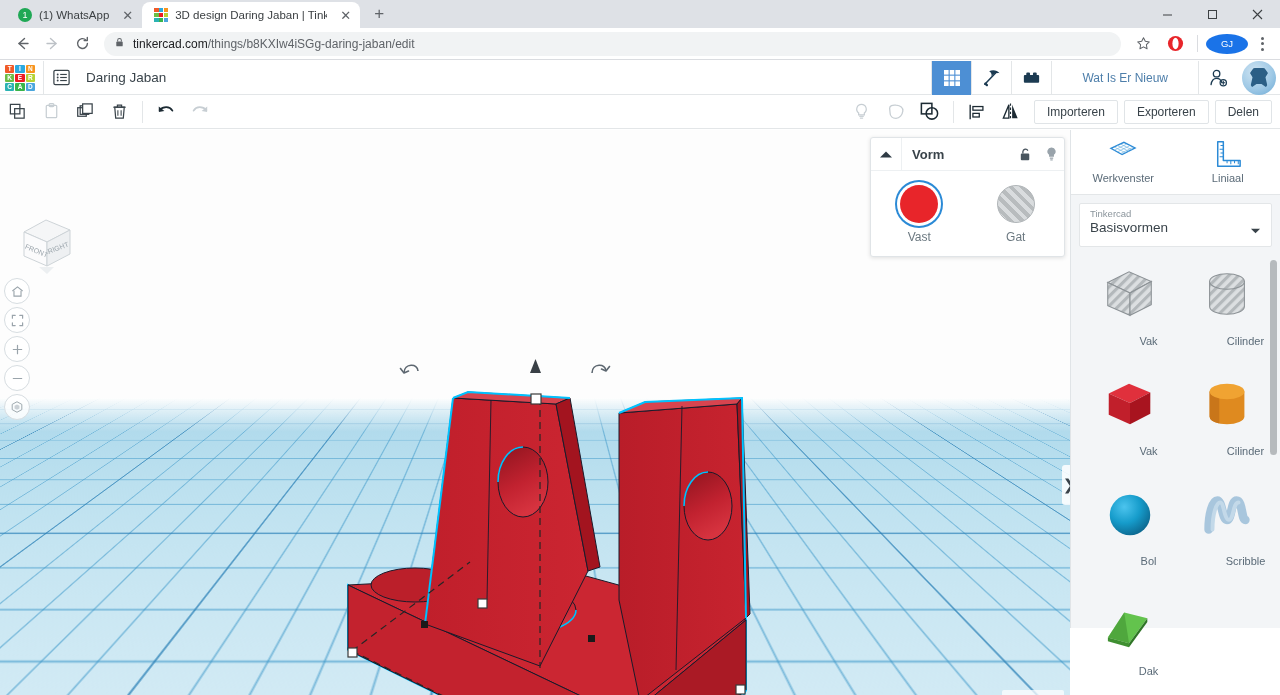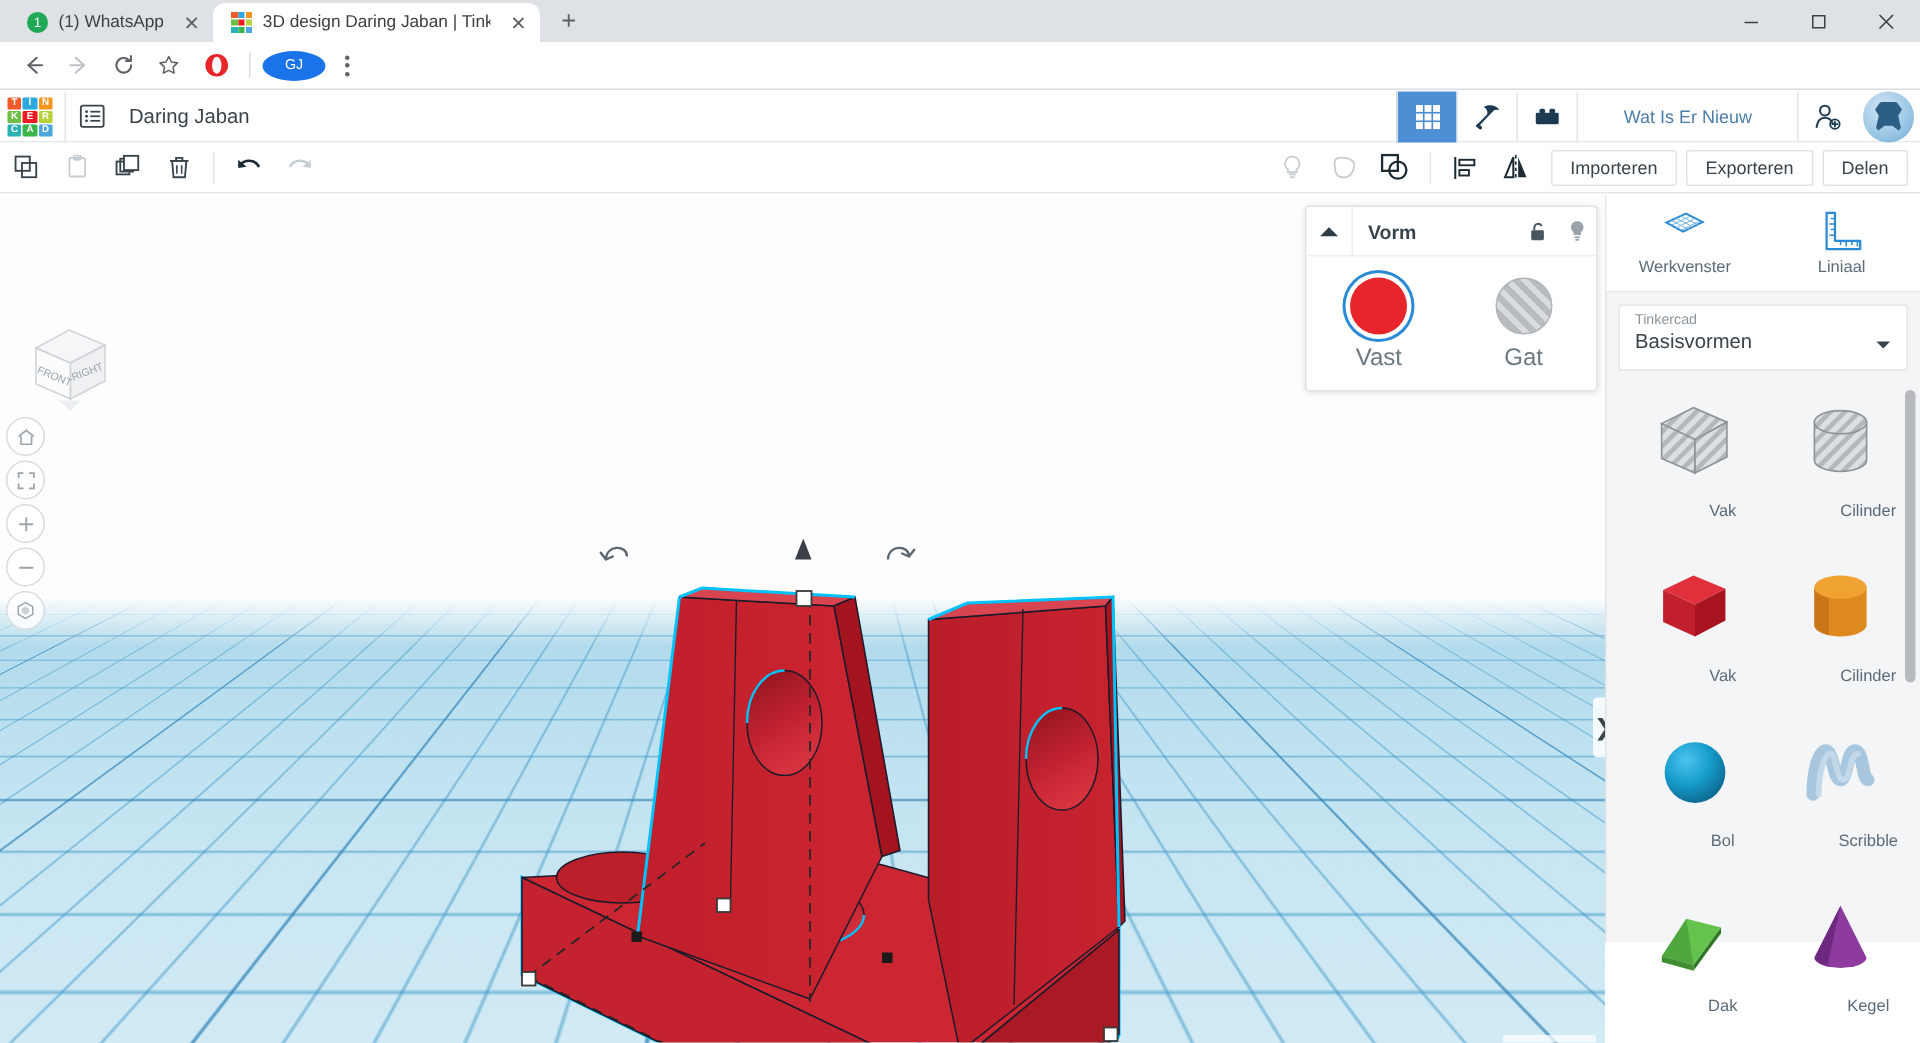--- a/index.html
+++ b/index.html
@@ -175,21 +175,21 @@
   .vorm-opt { flex: 1; display: flex; flex-direction: column; align-items: center; gap: 7px; cursor: pointer; }
   .swatch-solid {
     width: 38px; height: 38px; border-radius: 50%; background: #e8252a;
     box-shadow: 0 0 0 3px #fff, 0 0 0 5px #2b8ad6;
   }
   .swatch-hole {
     width: 38px; height: 38px; border-radius: 50%;
     background: repeating-linear-gradient(45deg, #b8bcbe 0 4px, #d9dcde 4px 8px);
     border: 1px solid #b0b5b8;
   }
-  .vorm-lbl { font-size: 16px; color: #6b7880; }
+  .vorm-lbl { font-size: 12px; color: #6b7880; }
 
   
   .panel-tab {
     position: absolute; left: 1062px; top: 335px; width: 14px; height: 40px;
     background: rgba(255,255,255,.85); display: flex; align-items: center; justify-content: center;
     font-size: 15px; color: #39434a; cursor: pointer; border-radius: 3px 0 0 3px;
   }
 
   
   .model { position: absolute; left: 0; top: 0; width: 1070px; height: 565px; pointer-events: none; }
@@ -296,20 +296,29 @@
           <path d="M12 8.5 H3" stroke="#bdc1c6" stroke-width="1.4" stroke-linecap="round"></path>
         </svg>
     </div>
     <div class="navbtn">
       <svg width="17" height="17" viewBox="0 0 17 17">
           <path d="M13.4 8.5a4.9 4.9 0 1 1-1.5-3.5" fill="none" stroke="#5f6368" stroke-width="1.4" stroke-linecap="round"></path>
           <path d="M13.3 2.4 V5.6 H10.1" fill="none" stroke="#5f6368" stroke-width="1.4" stroke-linecap="round" stroke-linejoin="round"></path>
         </svg>
     </div>
 
+    <div class="urlbox">
+      <span>
+        <svg width="11" height="11" viewBox="0 0 12 12">
+            <rect x="2.5" y="5" width="7" height="5.2" rx="1" fill="#5f6368"></rect>
+            <path d="M4 5V3.6a2 2 0 0 1 4 0V5" fill="none" stroke="#5f6368" stroke-width="1.1"></path>
+          </svg>
+      </span>
+      <span><span class="url-strong">tinkercad.com</span><span>/things/b8KXIw4iSGg-daring-jaban/edit</span></span>
+    </div>
 
     <div class="omni-right">
       <div class="navbtn">
         <svg width="15" height="15" viewBox="0 0 16 16">
             <path d="M8 1.8l1.9 3.9 4.3.6-3.1 3 .7 4.3L8 11.6 4.2 13.6l.7-4.3-3.1-3 4.3-.6z" fill="none" stroke="#5f6368" stroke-width="1.1" stroke-linejoin="round"></path>
           </svg>
       </div>
       <div class="navbtn">
         <svg width="17" height="17" viewBox="0 0 18 18">
             <circle cx="9" cy="9" r="8" fill="#e8252a"></circle>
@@ -773,29 +782,20 @@
               <polygon points="7,40 24,14 48,20 29,46" fill="#63c34d"></polygon>
               <polygon points="7,40 29,46 29,46 7,40" fill="#3f8f31"></polygon>
               <polygon points="24,14 7,40 29,46" fill="#3f8f31" opacity=".55"></polygon>
               <polygon points="29,46 48,20 48,24 29,50" fill="#2f7526"></polygon>
               <polygon points="7,40 29,46 29,50 7,44" fill="#3f8f31"></polygon>
             </svg>
           </div>
           <span class="sb-shape-lbl">Dak</span>
         </div>
 
-        <div class="sb-shape">
-          <div class="sb-shape-ico">
-            <svg width="56" height="54" viewBox="0 0 58 56">
-              <path d="M29 6 L47 42 a18 7 0 0 1 -36 0 Z" fill="#8e3ba0"></path>
-              <path d="M29 6 L11 42 a18 7 0 0 0 9 5.6 Z" fill="#6f2880"></path>
-            </svg>
-          </div>
-          <span class="sb-shape-lbl">Kegel</span>
-        </div>
 
       </div>
 
       <div class="sb-scroll"></div>
     </div>
 
   </div>
 </div>
 
 </body></html>

